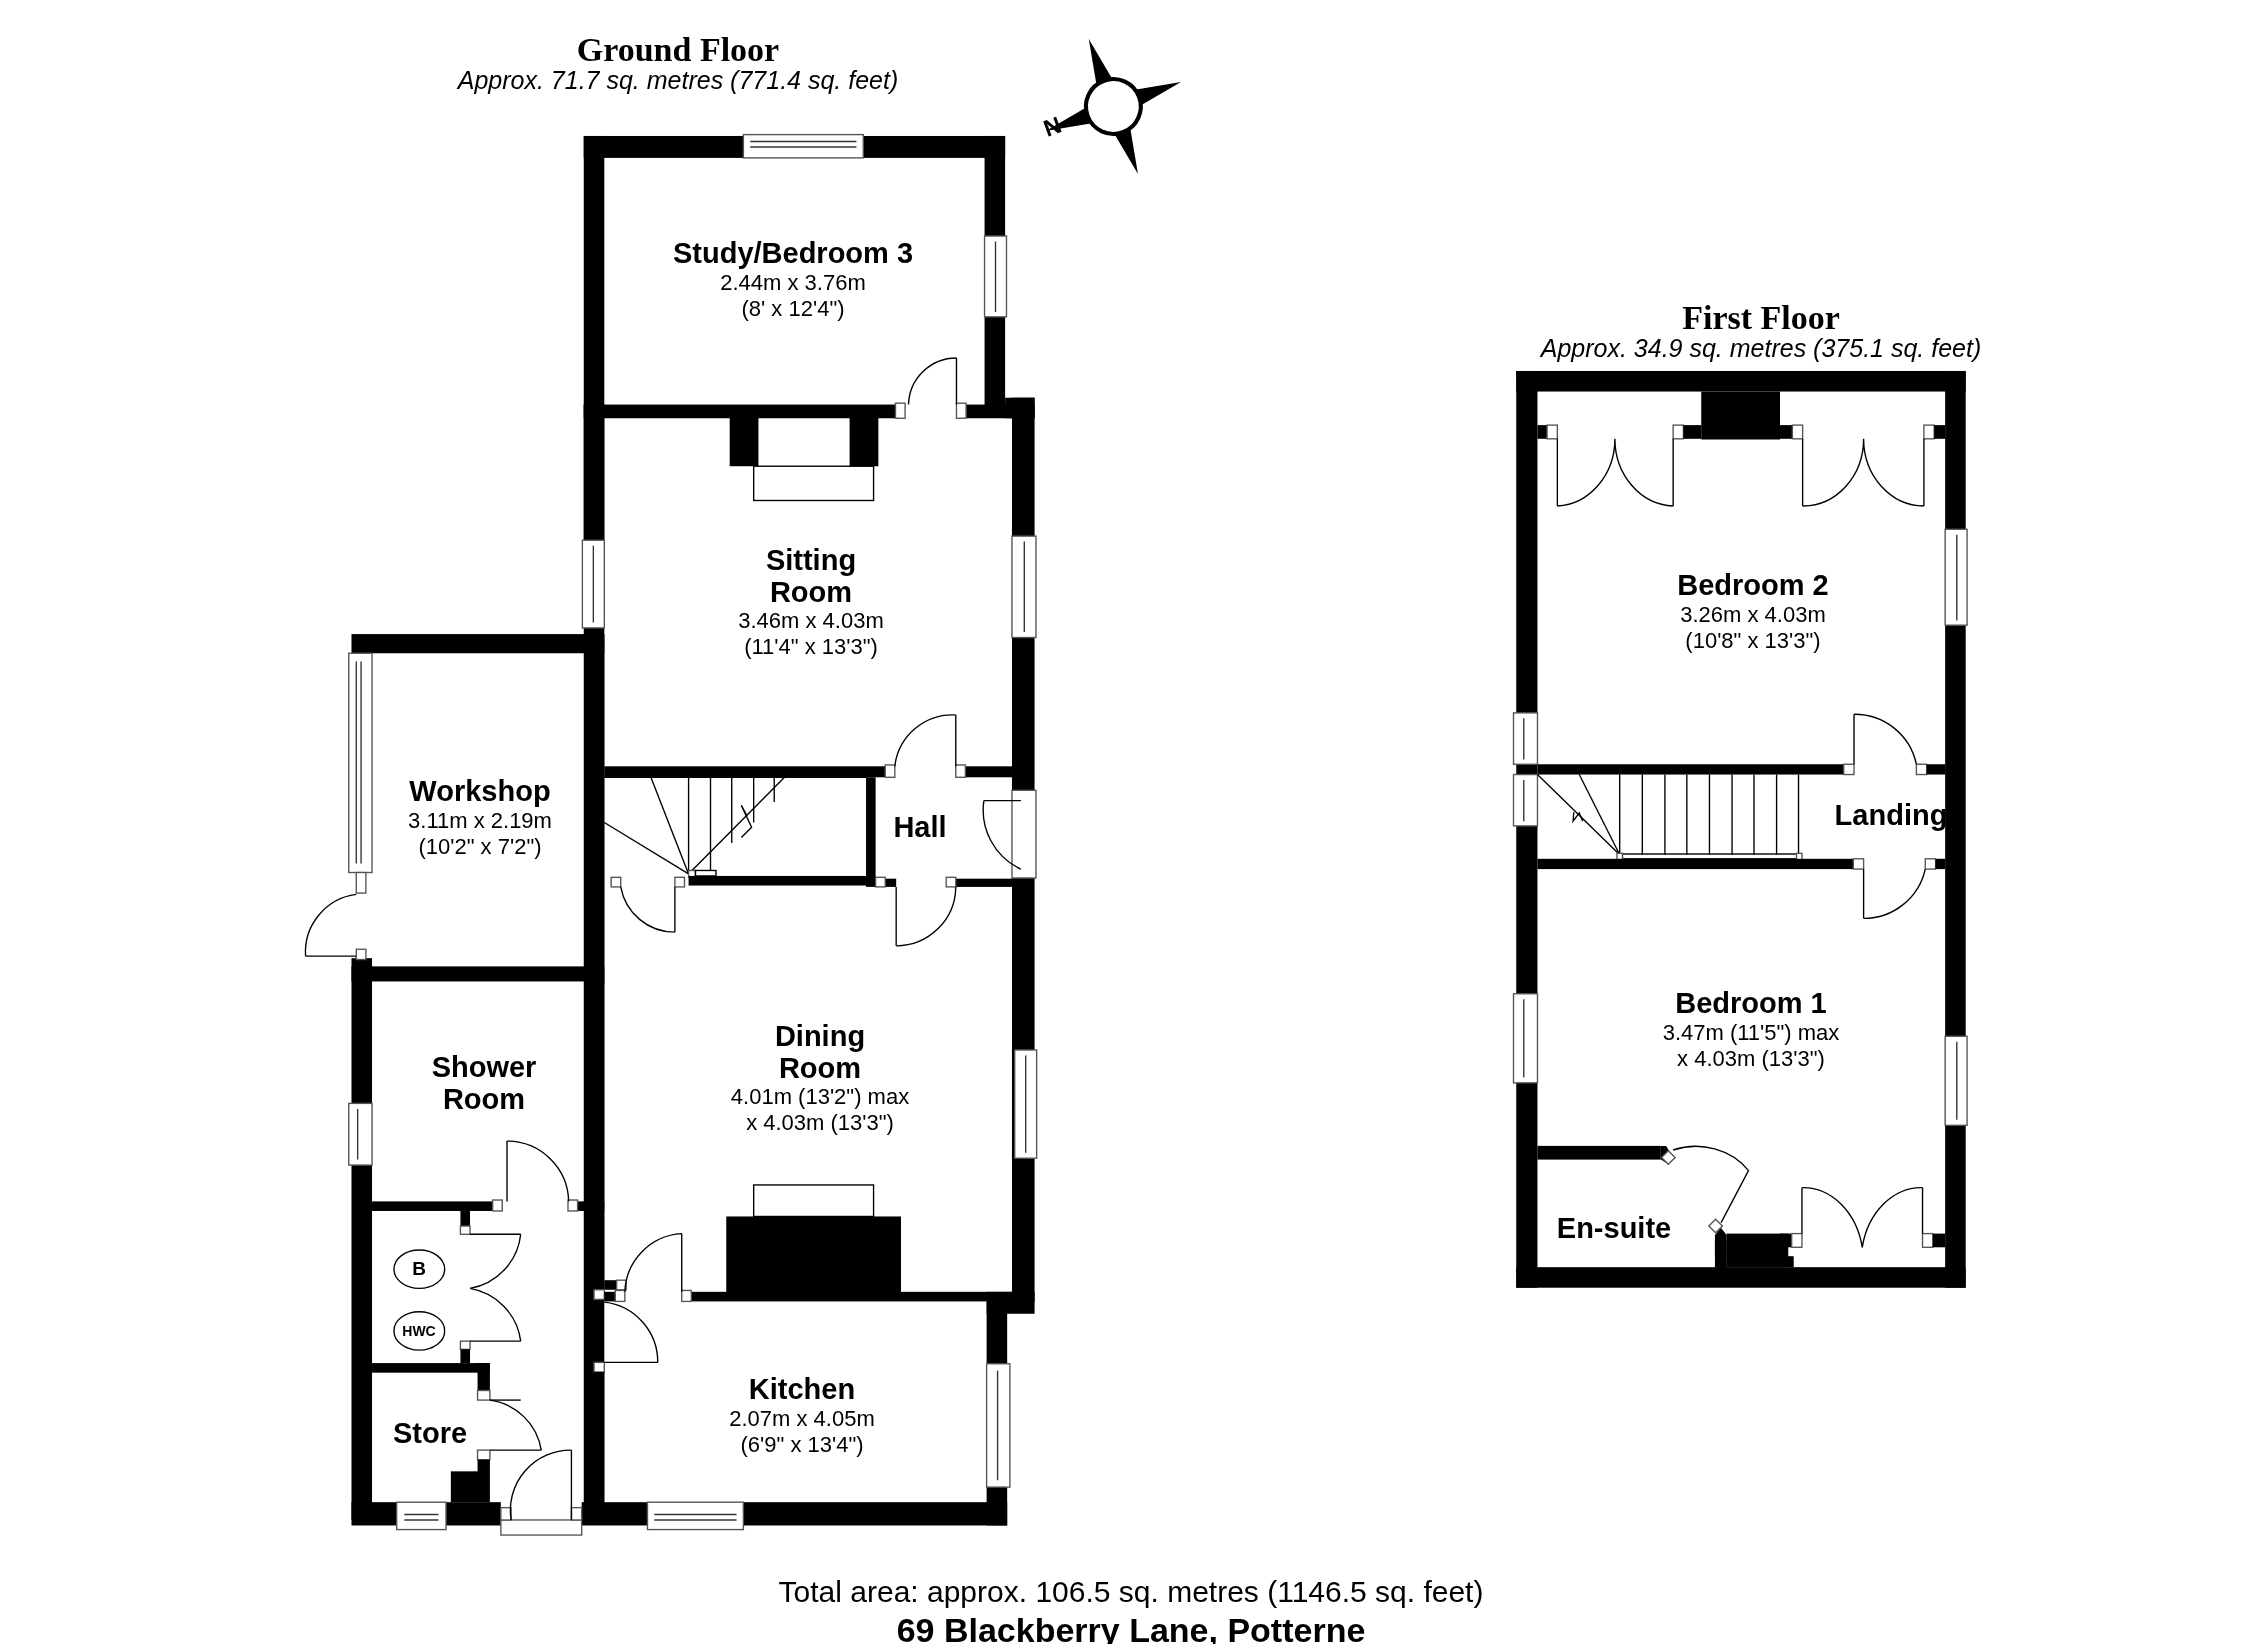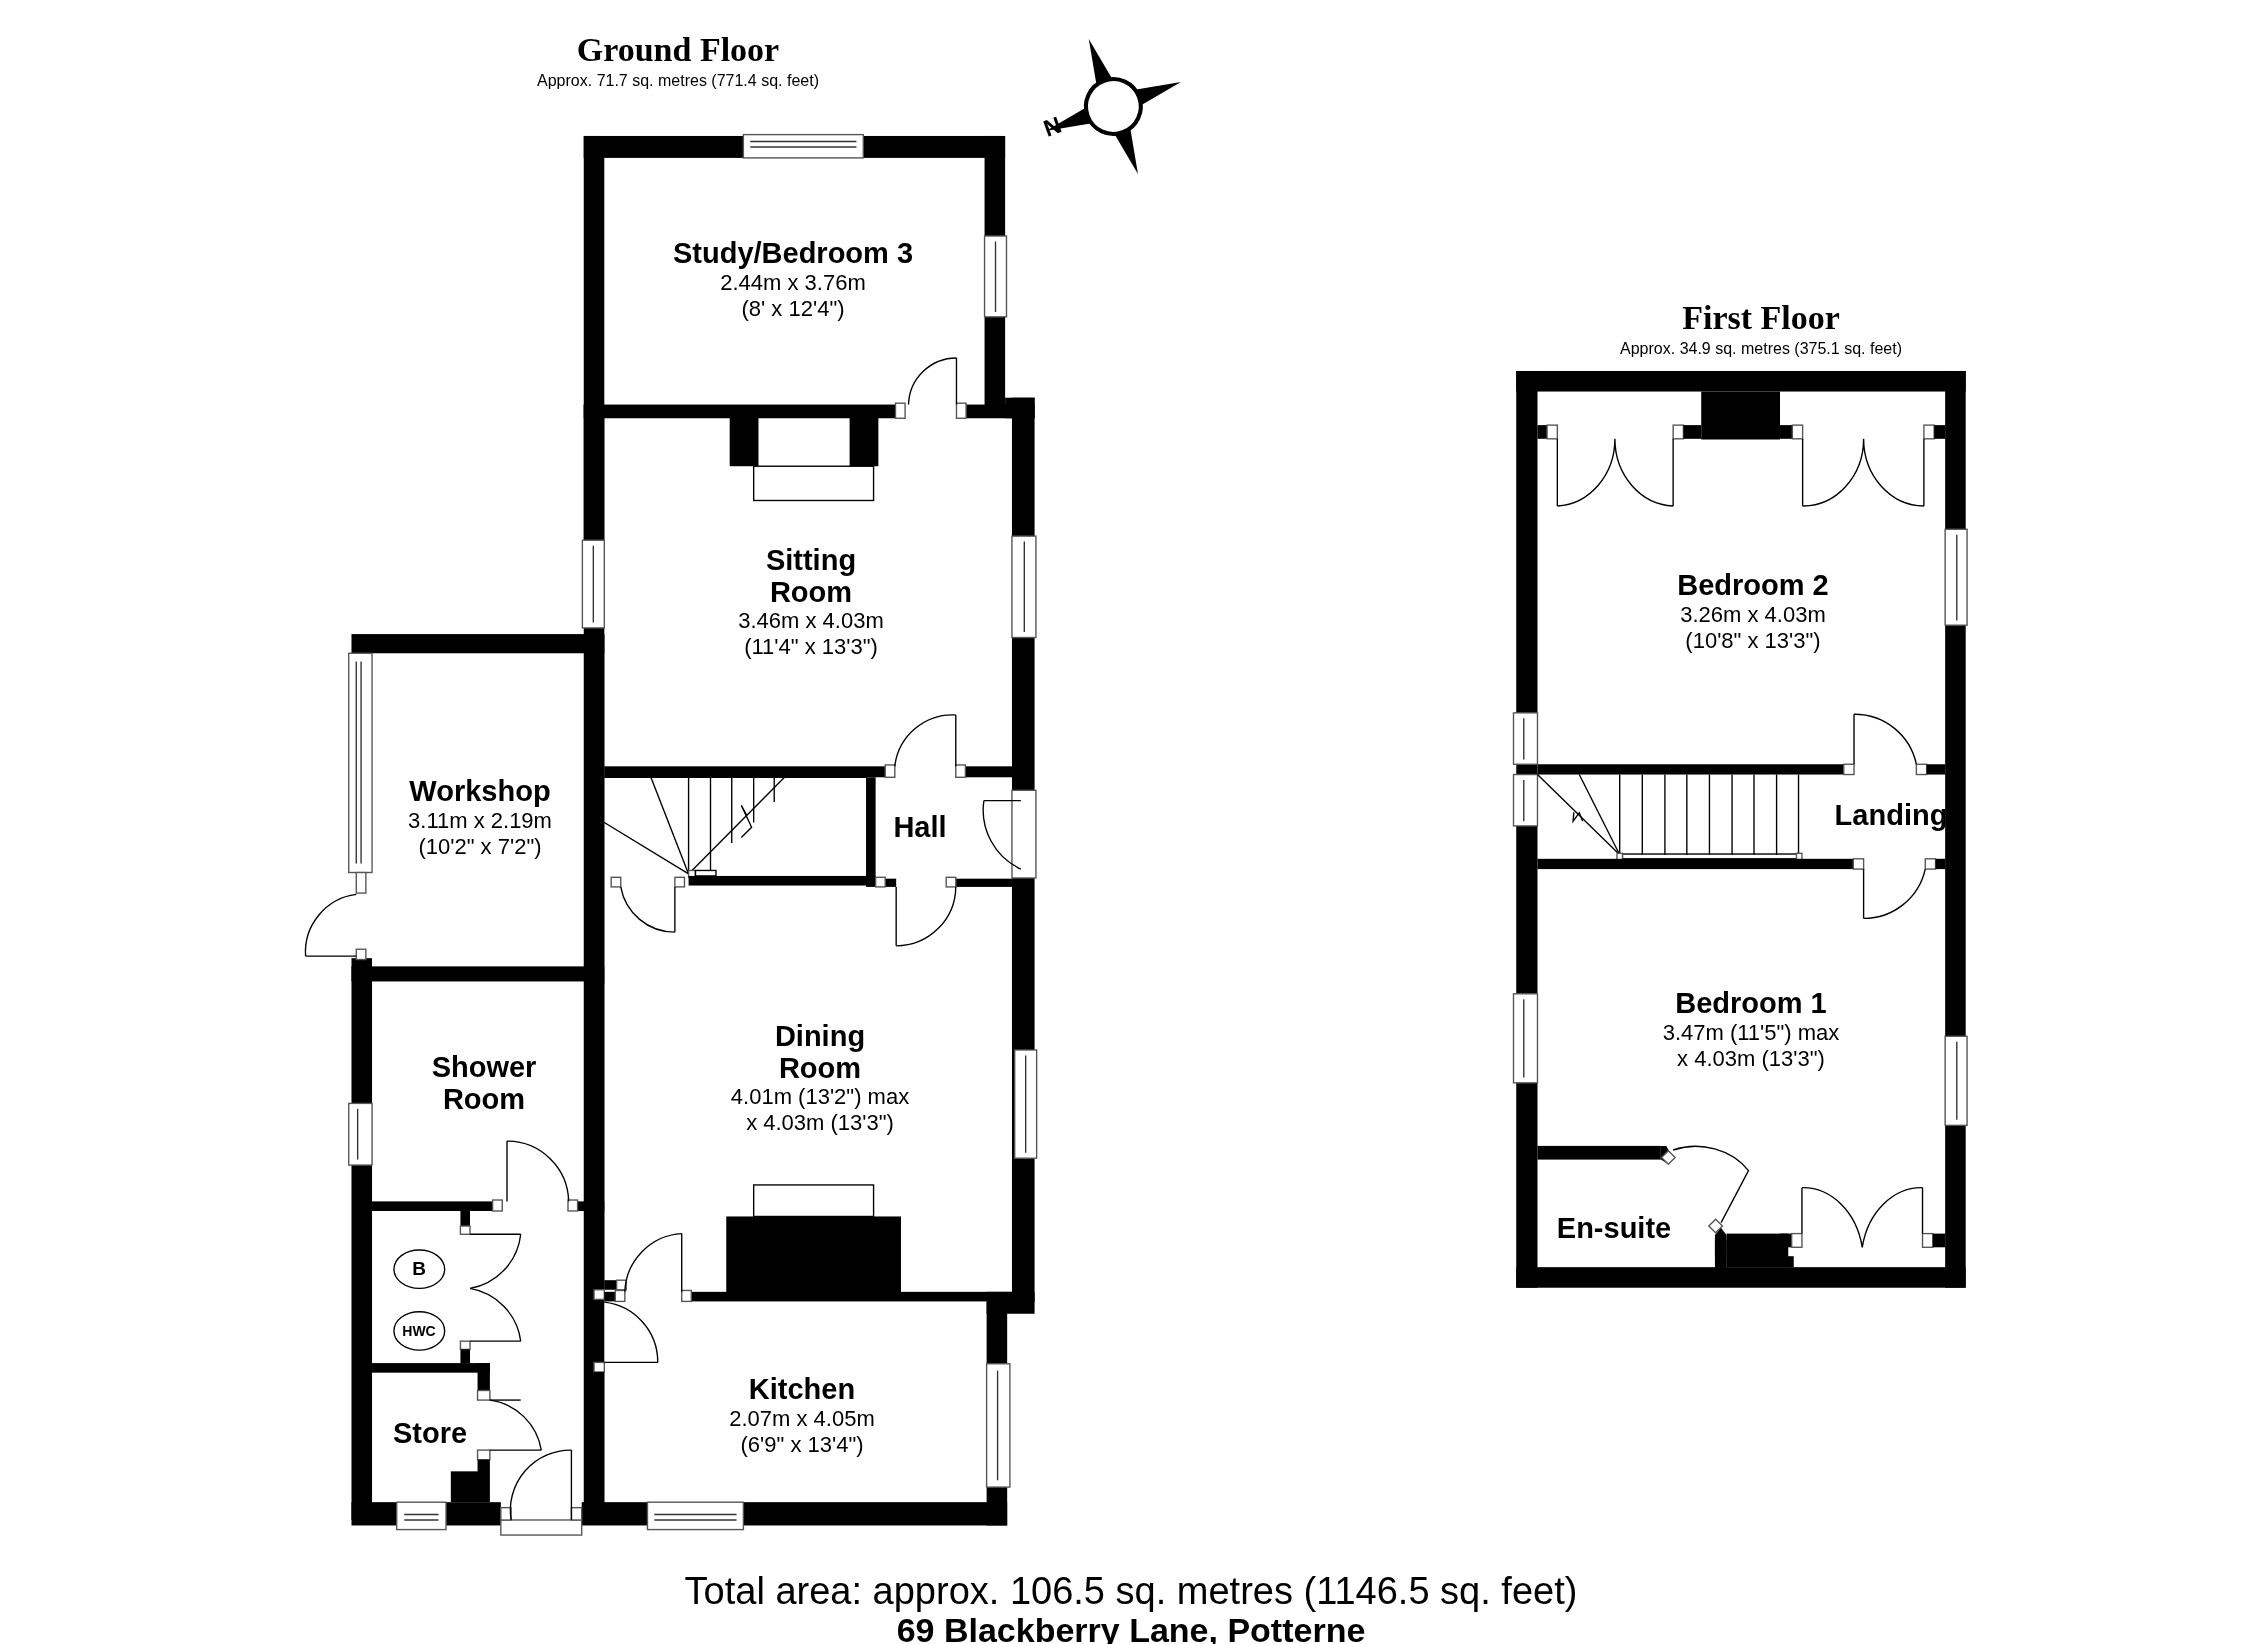--- a/index.html
+++ b/index.html
@@ -8,22 +8,22 @@
   .wall { fill: #000; }
   .win { fill: #fff; stroke: #555; stroke-width: 2; }
   .winline { stroke: #333; stroke-width: 2; fill: none; }
   .door { fill: none; stroke: #000; stroke-width: 2; }
   .jamb { fill: #fff; stroke: #555; stroke-width: 2; }
   .thin { fill: none; stroke: #000; stroke-width: 2; }
   .label { position: absolute; text-align: center; transform: translateX(-50%); white-space: nowrap; line-height: 1.0; }
   .room-name { font-weight: bold; font-size: 29px; display: block; line-height: 31.5px; }
   .room-dim { font-size: 22px; display: block; line-height: 26px; }
   .floor-title { font-weight: bold; font-size: 34px; display: block; line-height: 38px; font-family: Liberation Serif, serif; }
-  .floor-area { font-size: 16px; display: block; line-height: 23px; }
-  .total { font-size: 38px; display: block; line-height: 37px; }
+  .floor-area { font-size: 25px; display: block; line-height: 23px; font-style: italic; }
+  .total { font-size: 30px; display: block; line-height: 37px; }
   .address { font-weight: bold; font-size: 34px; display: block; line-height: 41px; }
   .small-circle-text { font-weight: bold; }
 </style>
 </head>
 <body>
 
 <svg class="plan" viewBox="0 0 3300 2400">
 
   <g>
 

